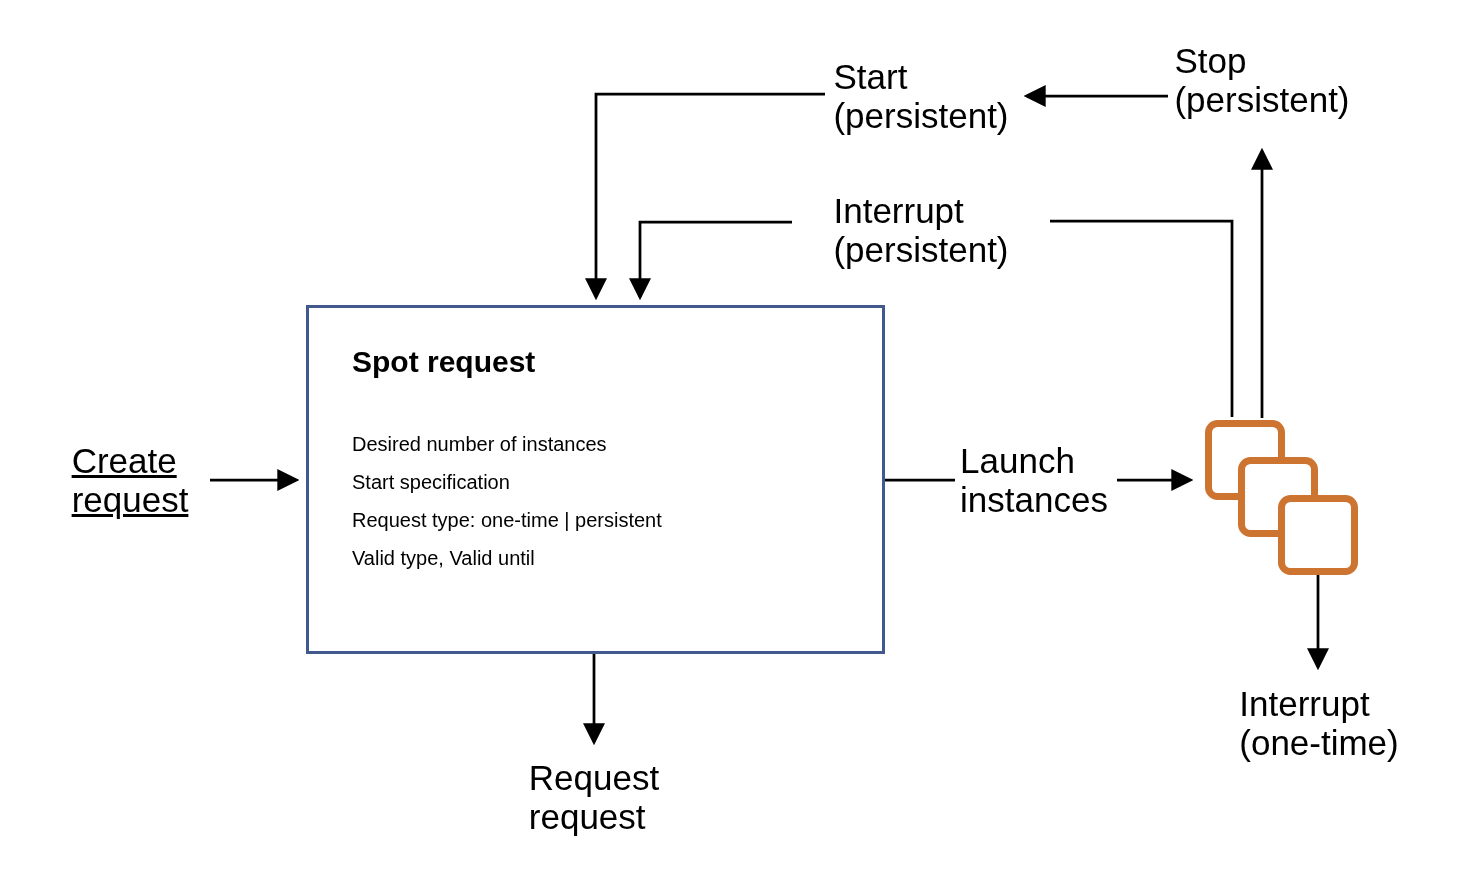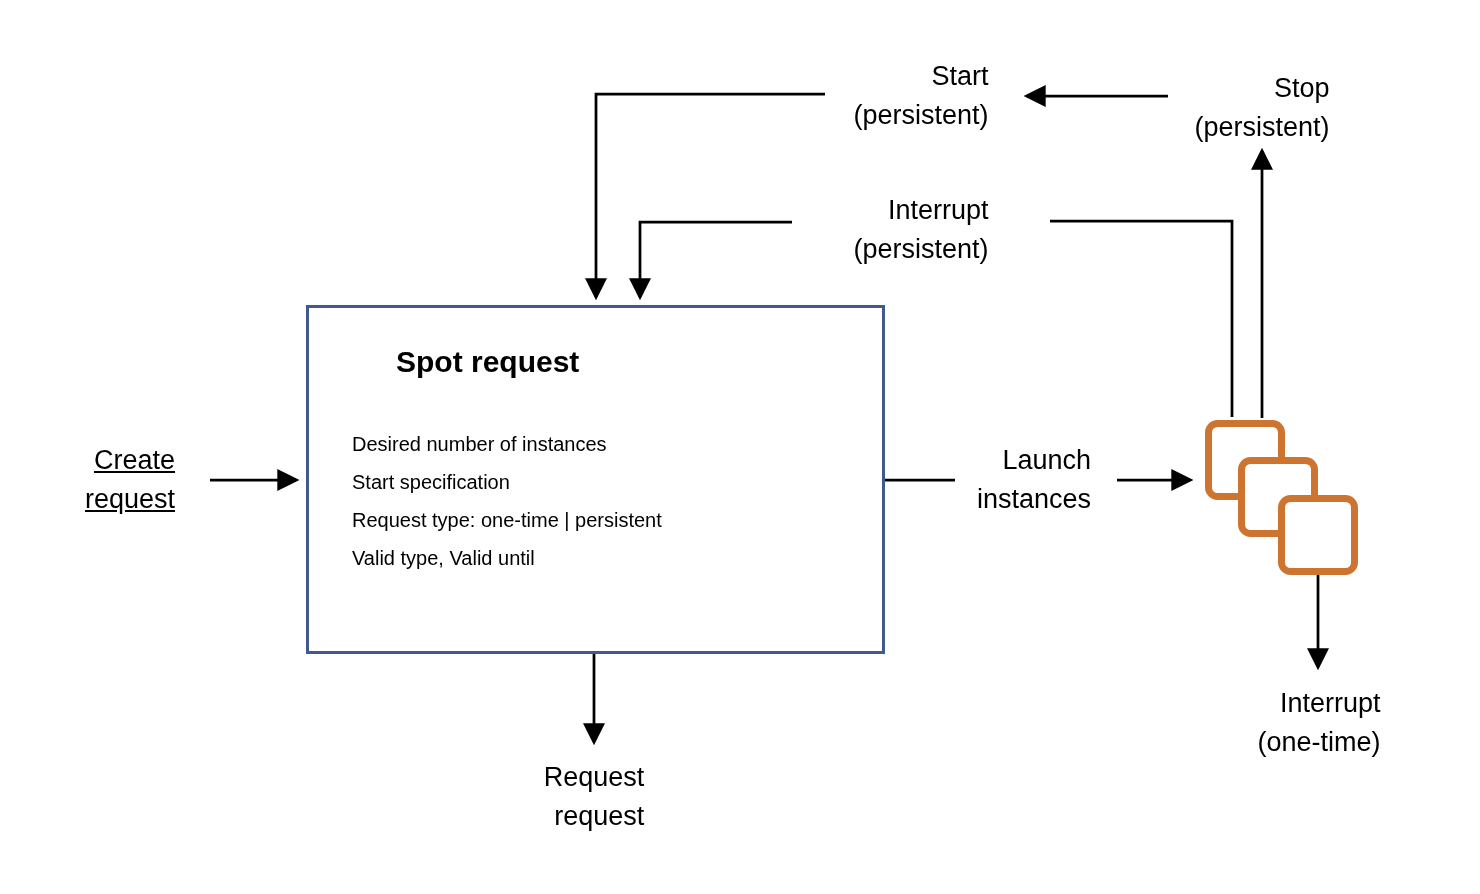--- a/index.html
+++ b/index.html
@@ -19,33 +19,32 @@
   }
   .connector {
     fill: none;
     stroke: #000000;
     stroke-width: 2.75;
   }
   .arrowhead { fill: #000000; }
   .node-label {
     position: absolute;
     transform: translate(-50%, -50%);
-    text-align: right;
-    font-size: 27px;
+    text-align: left;
+    font-size: 35px;
     line-height: 39px;
     white-space: nowrap;
   }
   .box-title {
     position: absolute;
     left: 352px; top: 343px;
     font-size: 30px;
     font-weight: 700;
     line-height: 38px;
     white-space: nowrap;
-    margin-left: 44px;
   }
   .box-body {
     position: absolute;
     left: 352px; top: 425px;
     font-size: 20px;
     line-height: 38px;
     white-space: nowrap;
   }
 </style>
 </head>
@@ -83,21 +82,21 @@
   <div class="node-label" style="left:130px; top:480px;text-decoration:underline;">
     <div>Create</div>
     <div>request</div>
   </div>
 
   <div class="node-label" style="left:921px; top:96px;">
     <div>Start</div>
     <div>(persistent)</div>
   </div>
 
-  <div class="node-label" style="left:1262px; top:108px;">
+  <div class="node-label" style="left:1262px; top:80px;">
     <div>Stop</div>
     <div>(persistent)</div>
   </div>
 
   <div class="node-label" style="left:921px; top:230px;">
     <div>Interrupt</div>
     <div>(persistent)</div>
   </div>
 
   <div class="node-label" style="left:1034px; top:480px;">

